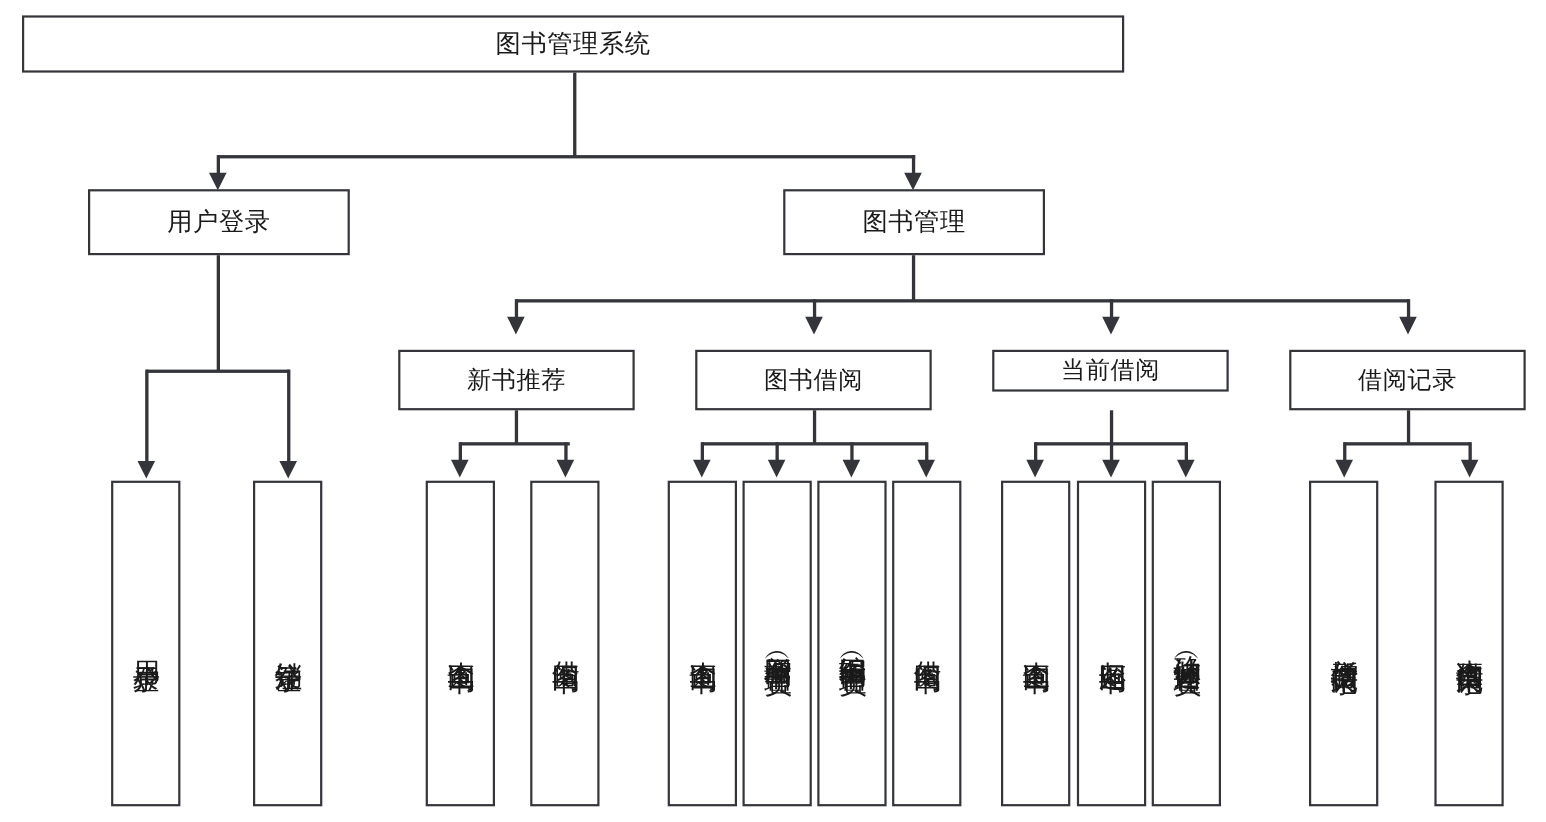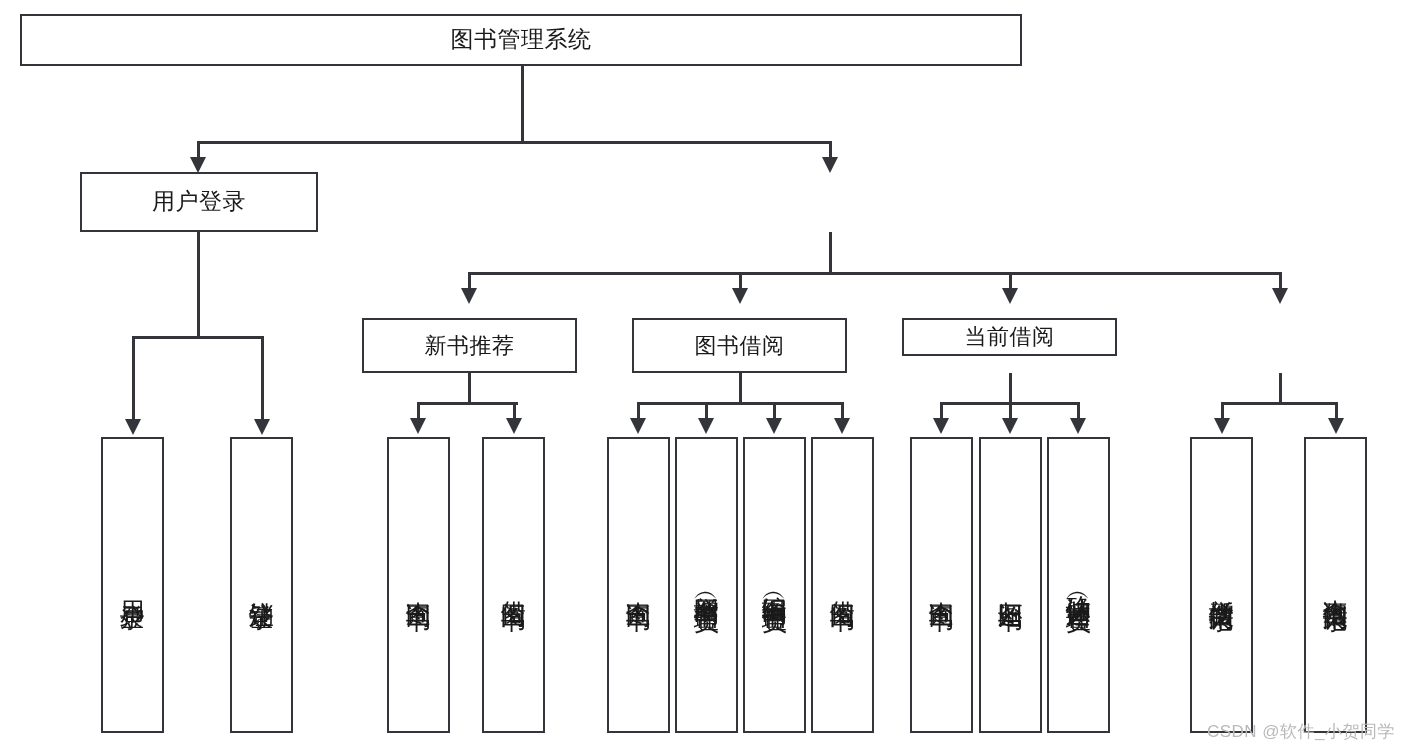--- a/index.html
+++ b/index.html
@@ -96,20 +96,23 @@
   <div class="ln v" style="left:197px; top:141px; height:20px;"></div>
   <div class="arrow" style="left:190px; top:157px;"></div>
 
   <div class="ln v" style="left:829px; top:141px; height:20px;"></div>
   <div class="arrow" style="left:822px; top:157px;"></div>
 
   <div class="node horiz" style="left:80px; top:172px; width:238px; height:60px;">
     <span class="label">用户登录</span>
   </div>
 
+  <div class="node horiz" style="left:712px; top:172px; width:238px; height:60px;">
+    <span class="label">图书管理</span>
+  </div>
 
   <div class="ln v" style="left:197px; top:232px; height:105px;"></div>
   <div class="ln h" style="left:133px; top:336px; width:130px;"></div>
   <div class="ln v" style="left:132px; top:336px; height:85px;"></div>
   <div class="arrow" style="left:125px; top:419px;"></div>
   <div class="ln v" style="left:261px; top:336px; height:85px;"></div>
   <div class="arrow" style="left:254px; top:419px;"></div>
 
   <div class="ln v" style="left:829px; top:232px; height:42px;"></div>
   <div class="ln h" style="left:469px; top:272px; width:812px;"></div>
@@ -124,20 +127,23 @@
 
   <div class="node level2" style="left:632px; top:318px; width:215px; height:55px;">
     <span class="label">图书借阅</span>
   </div>
   <div class="node level2" style="left:362px; top:318px; width:215px; height:55px;">
     <span class="label">新书推荐</span>
   </div>
   <div class="node level2" style="left:902px; top:318px; width:215px; height:38px;">
     <span class="label">当前借阅</span>
   </div>
+  <div class="node level2" style="left:1172px; top:318px; width:215px; height:55px;">
+    <span class="label">借阅记录</span>
+  </div>
 
   <div class="ln v" style="left:468px; top:373px; height:30px;"></div>
   <div class="ln h" style="left:418px; top:402px; width:100px;"></div>
   <div class="ln v" style="left:417px; top:402px; height:18px;"></div>
   <div class="arrow" style="left:410px; top:418px;"></div>
   <div class="ln v" style="left:513px; top:402px; height:18px;"></div>
   <div class="arrow" style="left:506px; top:418px;"></div>
 
   <div class="ln v" style="left:739px; top:373px; height:30px;"></div>
   <div class="ln h" style="left:638px; top:402px; width:204px;"></div>
@@ -203,15 +209,14 @@
     <span class="label">确认归还（管理员）</span>
   </div>
 
   <div class="node vert" style="left:1190px; top:437px; width:63px; height:296px;">
     <span class="label">新增借阅记录</span>
   </div>
   <div class="node vert" style="left:1304px; top:437px; width:63px; height:296px;">
     <span class="label">查询借阅记录</span>
   </div>
 
-  <div class="watermark">CSDN @软件_小贺同学</div>
 
 </div>
 
 </body></html>

